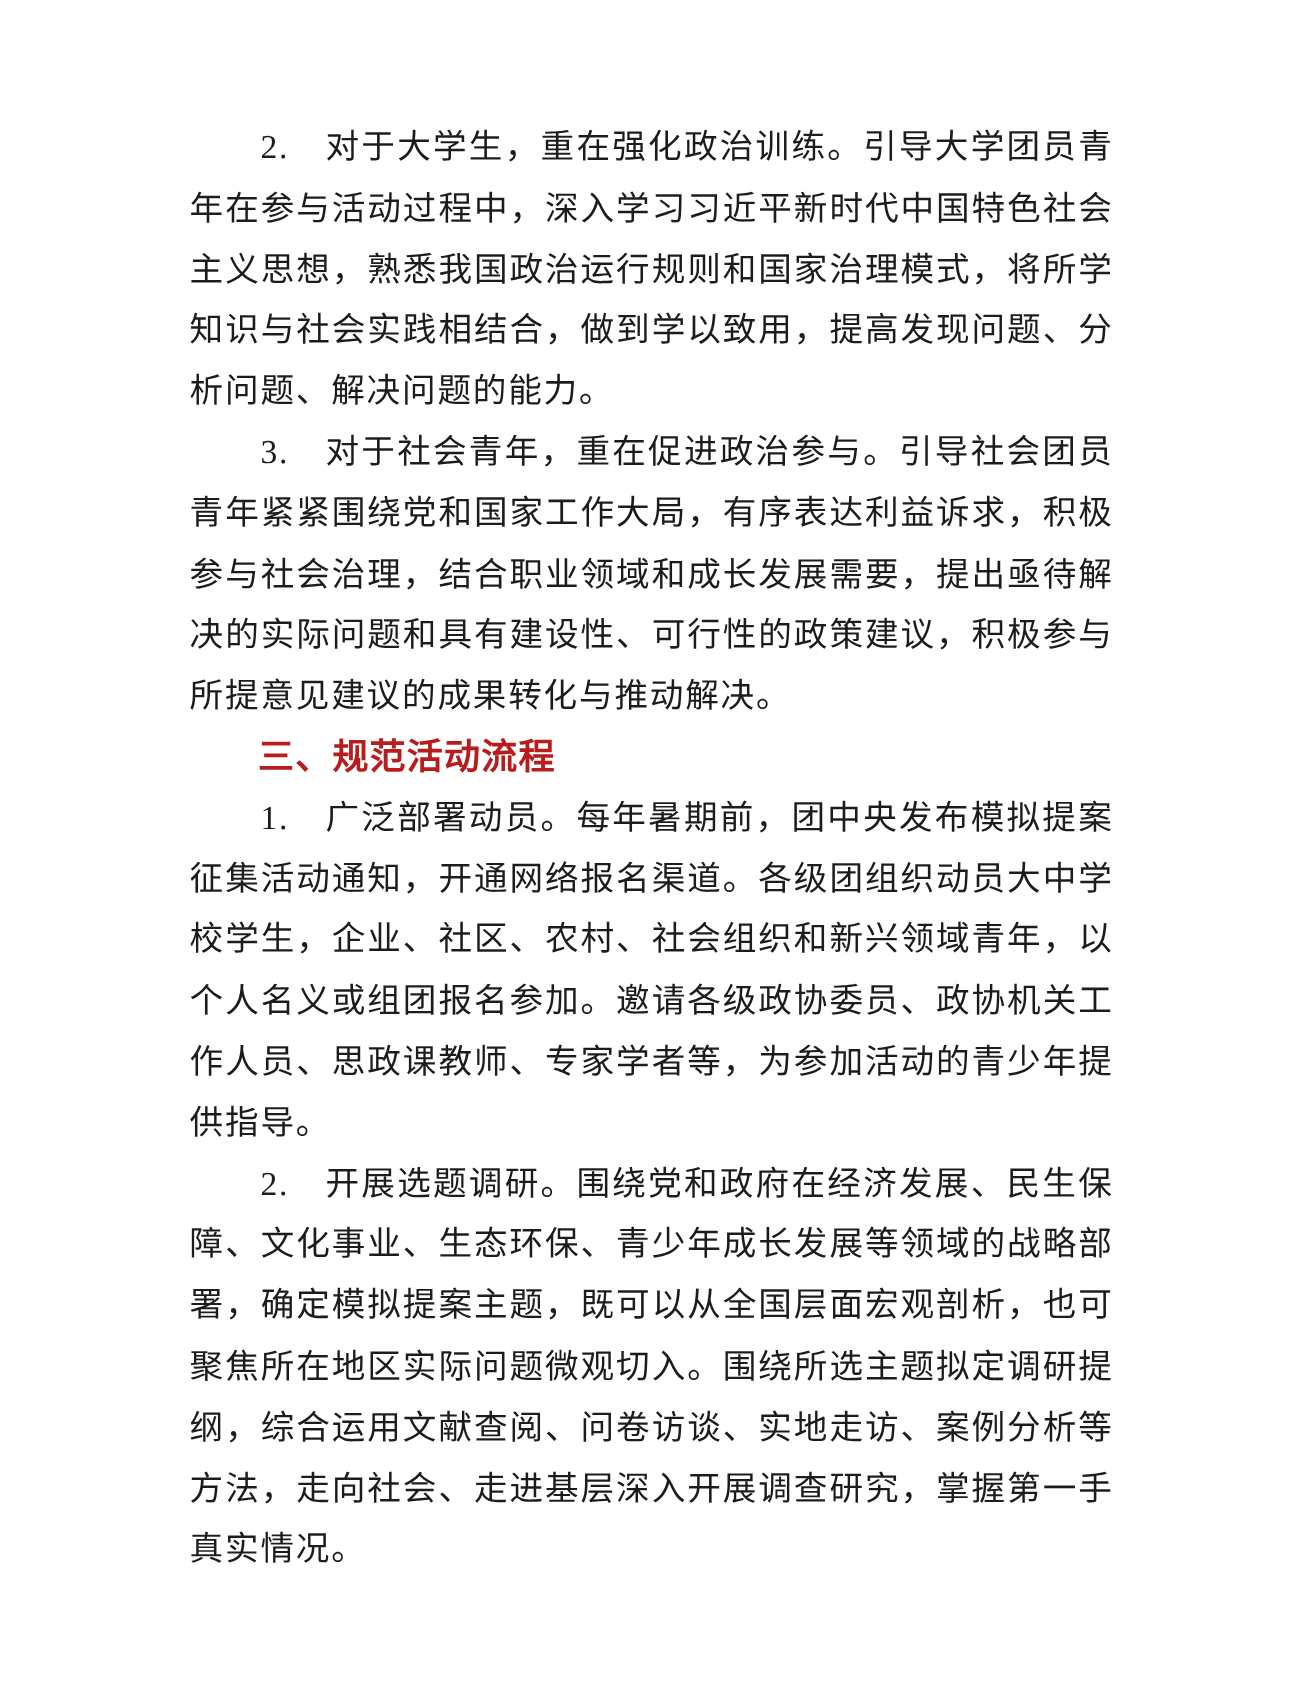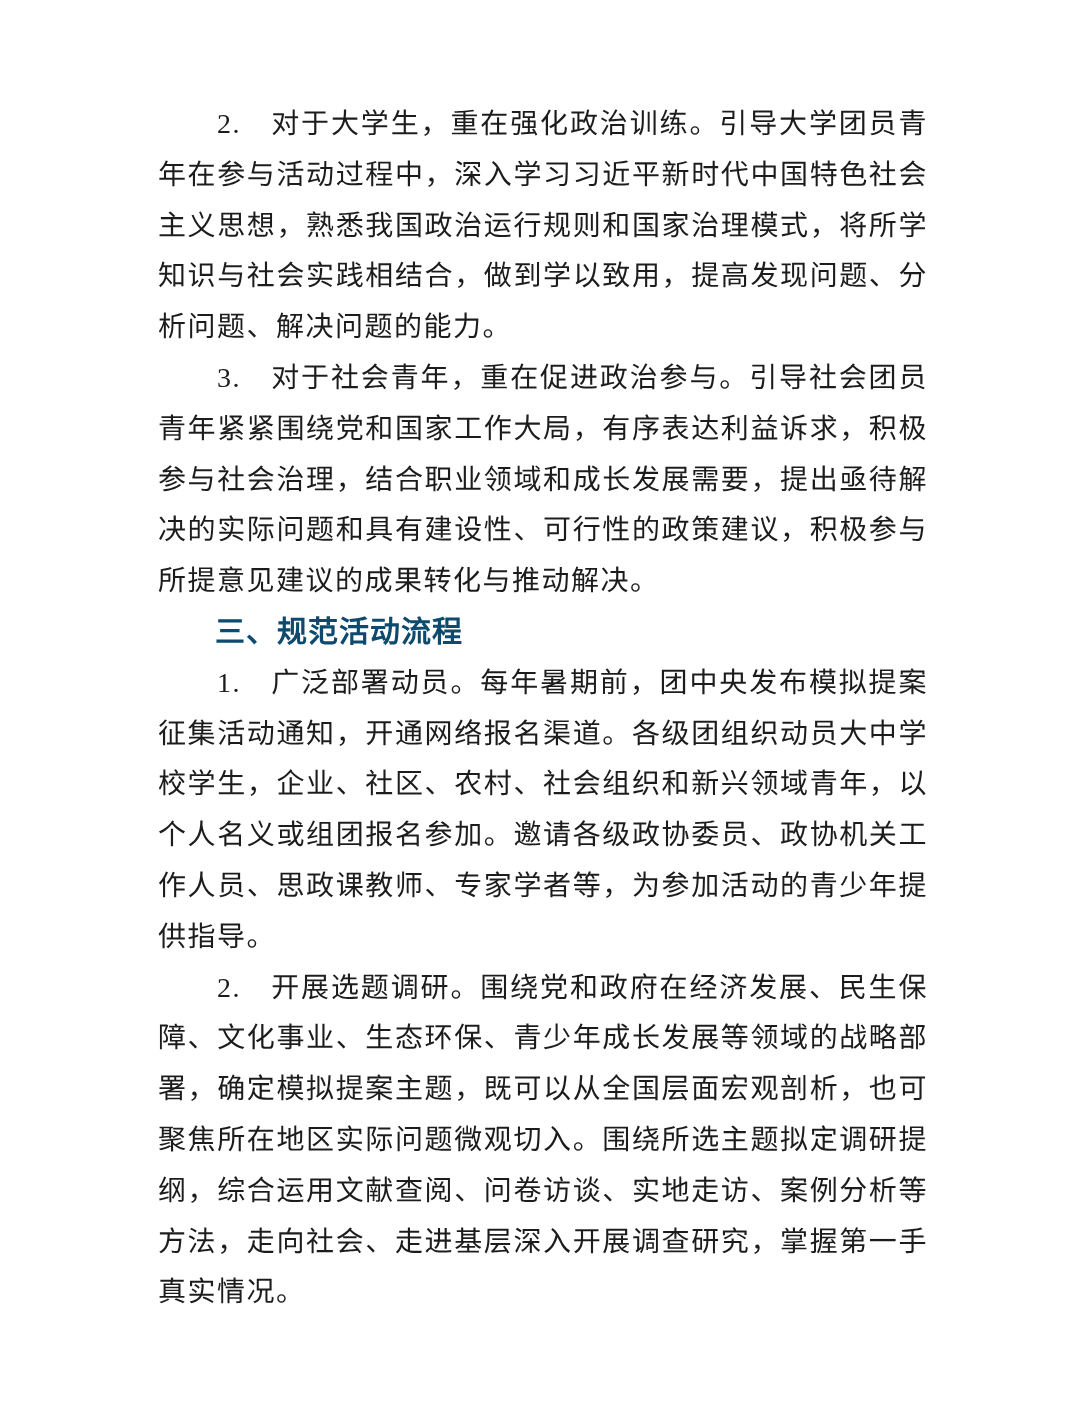--- a/index.html
+++ b/index.html
@@ -26,21 +26,21 @@
     font-weight: 400;
     line-height: 50.8px;
     letter-spacing: 1.5px;
     text-align: justify;
     text-justify: inter-character;
     text-indent: 59px;
     word-break: break-all;
   }
   .section-heading {
     margin: 0;
-    color: #0c4a6e;
+    color: #b91c1c;
     font-family: "Liberation Sans", "DejaVu Sans", sans-serif;
     font-size: 30px;
     font-weight: 700;
     line-height: 50.8px;
     letter-spacing: 1px;
     text-indent: 57px;
     text-align: left;
   }
 </style>
 </head>

